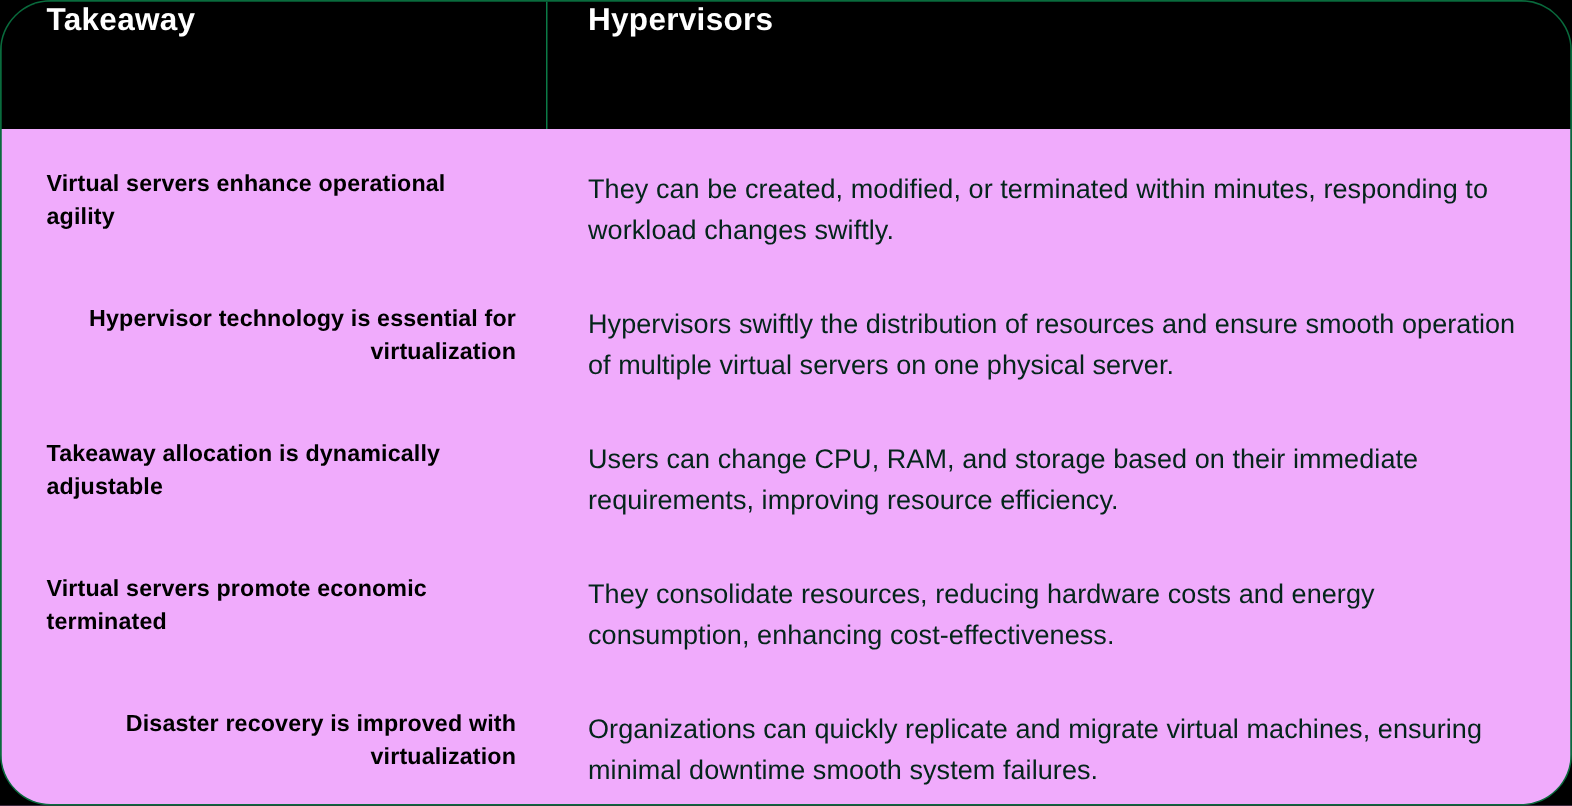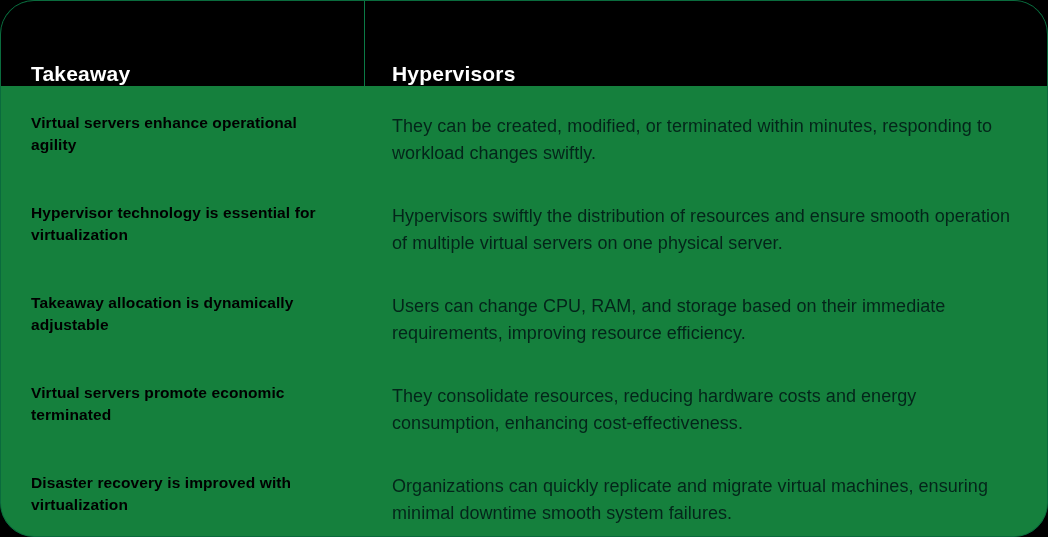--- a/index.html
+++ b/index.html
@@ -26,21 +26,21 @@
 
   
   .table-header {
     position: absolute;
     left: 0;
     top: 0;
     width: 100%;
     height: 85px;
     background: #000000;
     display: flex;
-    align-items: flex-end;
+    align-items: flex-start;
   }
 
   .table-header::after {
     content: "";
     position: absolute;
     left: 363px;
     top: 0;
     width: 1px;
     height: 85px;
     background: #0b7a46;
@@ -57,21 +57,21 @@
   .th-takeaway { padding-left: 30px; width: 363px; }
   .th-explanation { padding-left: 28px; flex: 1; }
 
   
   .table-body {
     position: absolute;
     left: 0;
     top: 85px;
     right: 0;
     bottom: 0;
-    background: #15803d;
+    background: #f0abfc;
   }
 
   .row {
     display: flex;
     align-items: flex-start;
     height: 90px;
   }
 
   .cell-takeaway {
     width: 363px;
@@ -96,27 +96,27 @@
   .explanation-text {
     color: #04251a;
     font-size: 18px;
     font-weight: normal;
     line-height: 1.5;
     letter-spacing: 0.05px;
   }
 
   .row-1 .cell-takeaway    { padding-top: 26px; }
   .row-1 .cell-explanation { padding-top: 27px; }
-  .row-2 .cell-takeaway    { padding-top: 26px; }
+  .row-2 .cell-takeaway    { padding-top: 26px; text-align: right; }
   .row-2 .cell-explanation { padding-top: 27px; }
   .row-3 .cell-takeaway    { padding-top: 26px; }
   .row-3 .cell-explanation { padding-top: 27px; }
   .row-4 .cell-takeaway    { padding-top: 26px; }
   .row-4 .cell-explanation { padding-top: 27px; }
-  .row-5 .cell-takeaway    { padding-top: 26px; }
+  .row-5 .cell-takeaway    { padding-top: 26px; text-align: right; }
   .row-5 .cell-explanation { padding-top: 27px; }
 </style>
 </head>
 <body>
 
 <div class="table-card">
 
   <div class="table-header">
     <div class="th th-takeaway">Takeaway</div>
     <div class="th th-explanation">Hypervisors</div>

